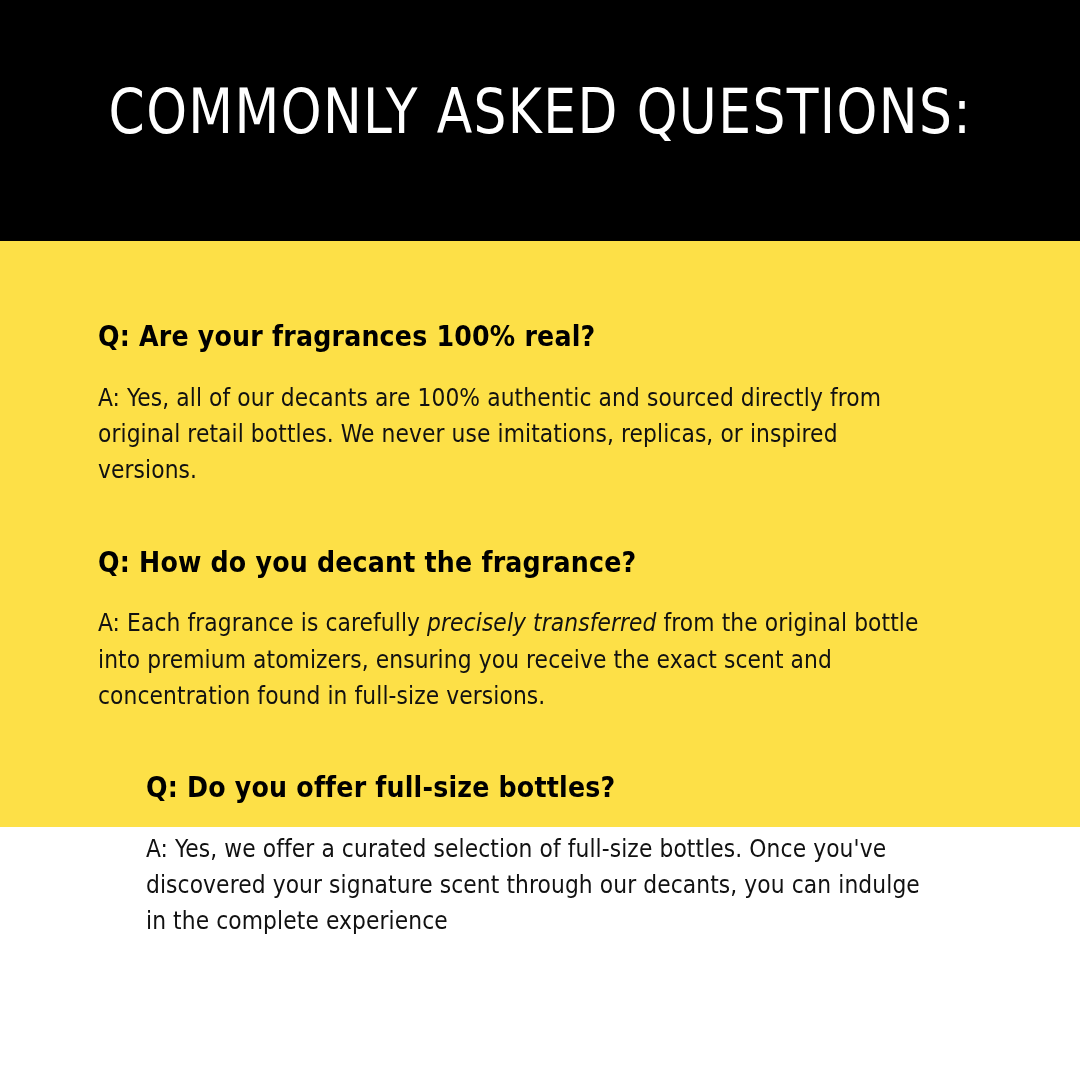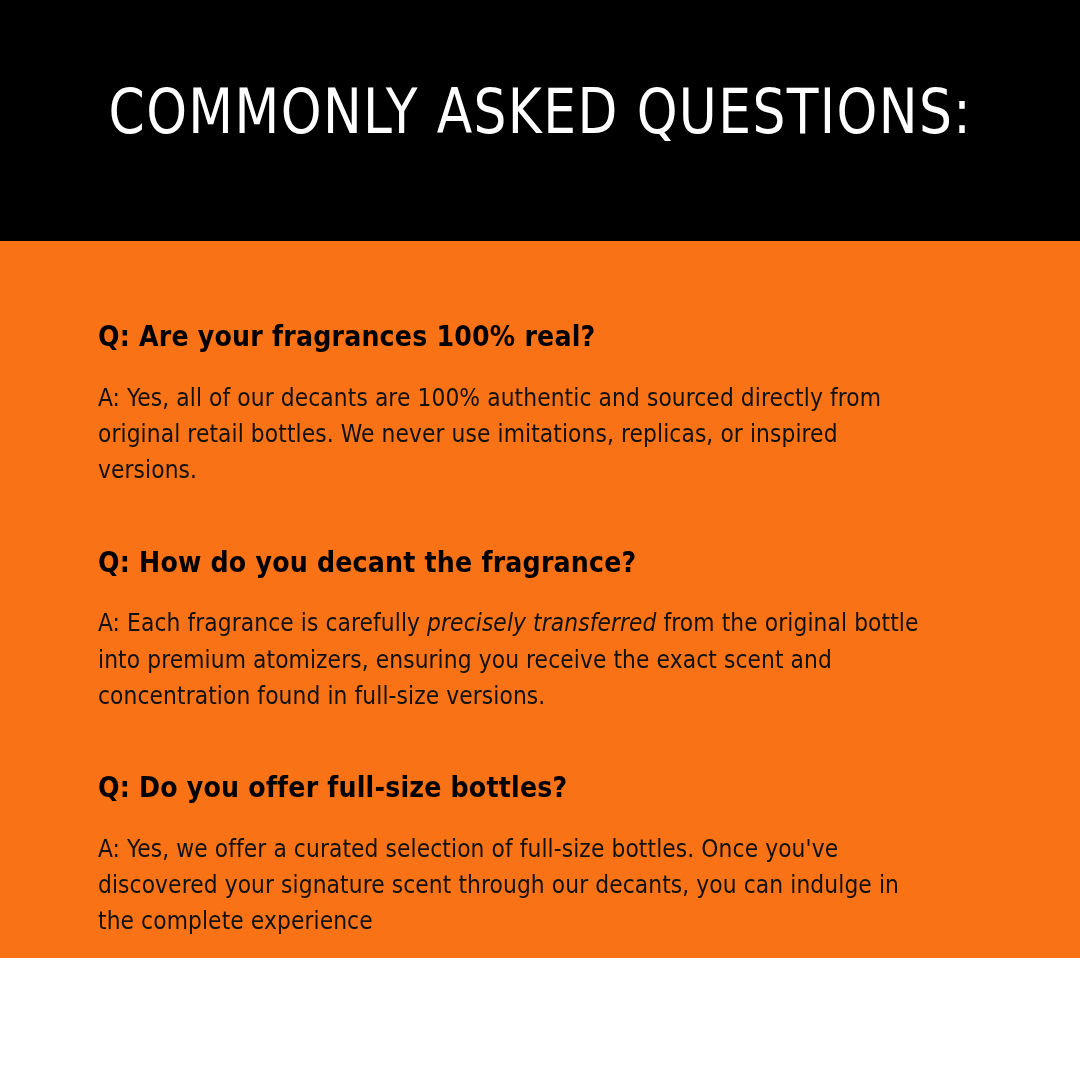--- a/index.html
+++ b/index.html
@@ -9,22 +9,22 @@
   body {
     width: 1080px;
     height: 1080px;
     background: #ffffff;
     font-family: "DejaVu Sans Condensed", "Liberation Sans", sans-serif;
     overflow: hidden;
   }
   .page {
     position: relative;
     width: 1080px;
-    height: 958px;
-    background: #f97316;
+    height: 827px;
+    background: #fde047;
   }
   .header-band {
     width: 100%;
     height: 241px;
     background: #000000;
     display: flex;
     align-items: center;
     justify-content: center;
     box-sizing: border-box;
     padding-bottom: 18px;
@@ -41,20 +41,21 @@
   }
   .faq-body {
     padding: 78px 116px 0 98px;
     box-sizing: border-box;
   }
   .faq-item {
     margin-bottom: 56px;
   }
   .faq-item:last-child {
     margin-bottom: 0;
+    margin-left: 48px;
   }
   .question {
     font-size: 29px;
     font-weight: 700;
     color: #000000;
     margin: 0 0 26px 0;
     line-height: 1.2;
     letter-spacing: 0.2px;
     transform: scaleX(0.97);
     transform-origin: left center;

